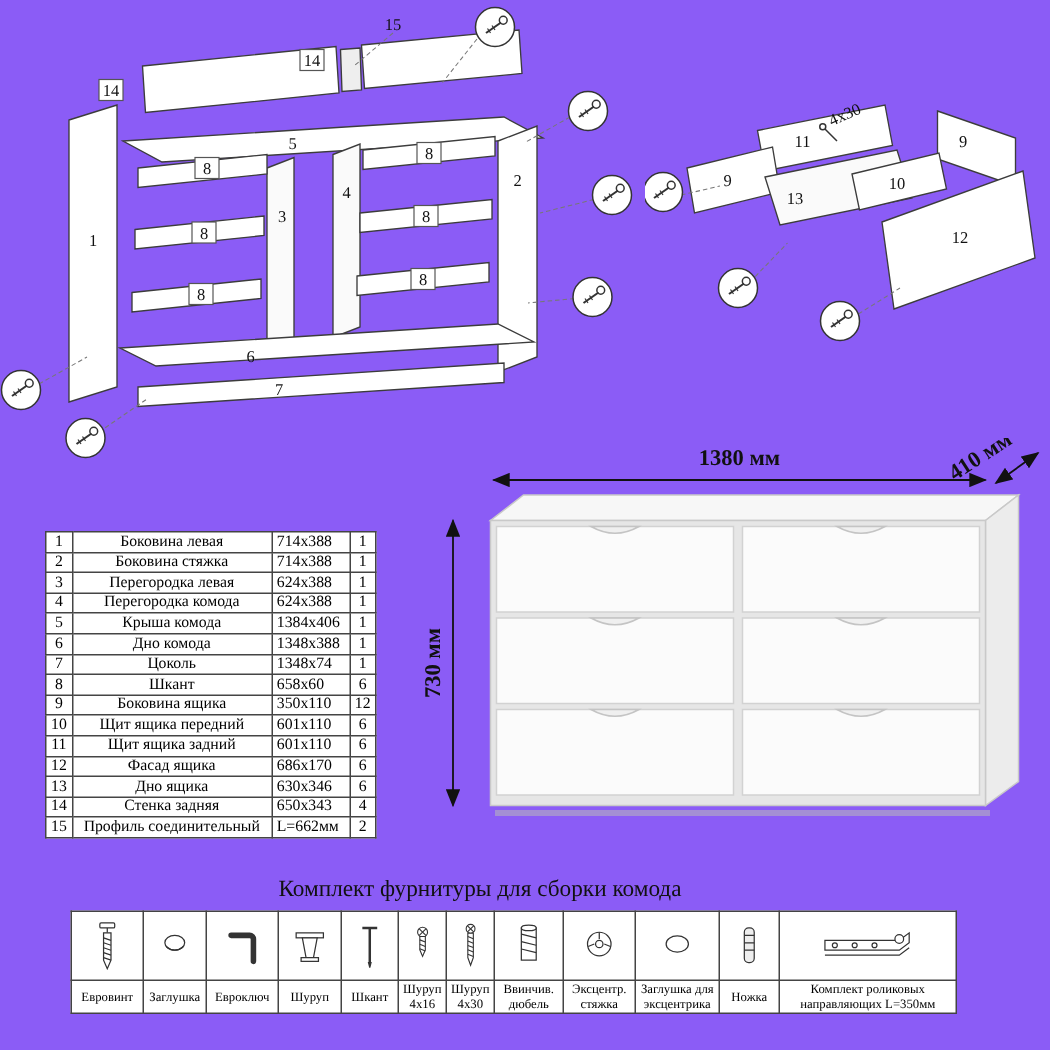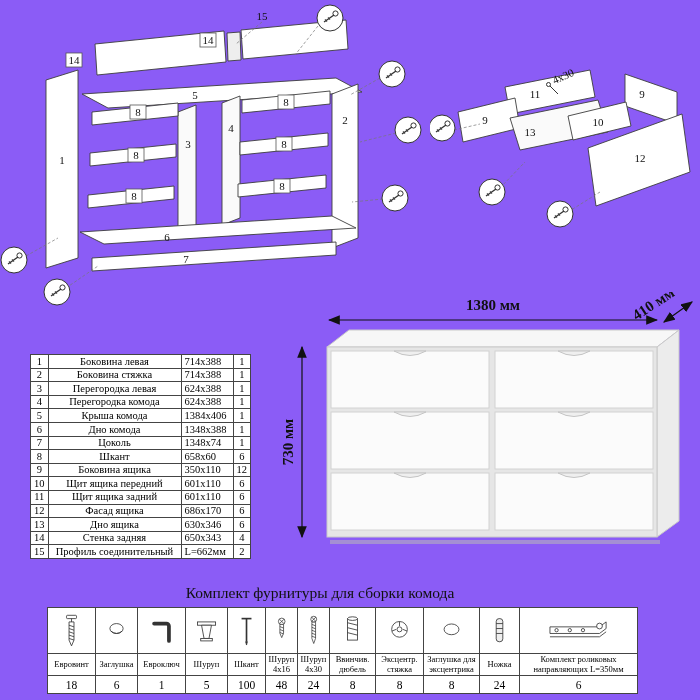--- a/index.html
+++ b/index.html
@@ -470,30 +470,16 @@
           <td class="hw-label-cell">Шуруп</td>
           <td class="hw-label-cell">Шкант</td>
           <td class="hw-label-cell">Шуруп 4x16</td>
           <td class="hw-label-cell">Шуруп 4x30</td>
           <td class="hw-label-cell">Ввинчив. дюбель</td>
           <td class="hw-label-cell">Эксцентр. стяжка</td>
           <td class="hw-label-cell">Заглушка для эксцентрика</td>
           <td class="hw-label-cell">Ножка</td>
           <td class="hw-label-cell">Комплект роликовых направляющих L=350мм</td>
         </tr>
-      <tr id="hw-qty-row">
-          <td class="hw-qty-cell">18</td>
-          <td class="hw-qty-cell">6</td>
-          <td class="hw-qty-cell">1</td>
-          <td class="hw-qty-cell">5</td>
-          <td class="hw-qty-cell">100</td>
-          <td class="hw-qty-cell">48</td>
-          <td class="hw-qty-cell">24</td>
-          <td class="hw-qty-cell">8</td>
-          <td class="hw-qty-cell">8</td>
-          <td class="hw-qty-cell">8</td>
-          <td class="hw-qty-cell">24</td>
-          <td class="hw-qty-cell">6</td>
-        </tr>
     </tbody>
   </table>
 
 </div>
 
 </body></html>

